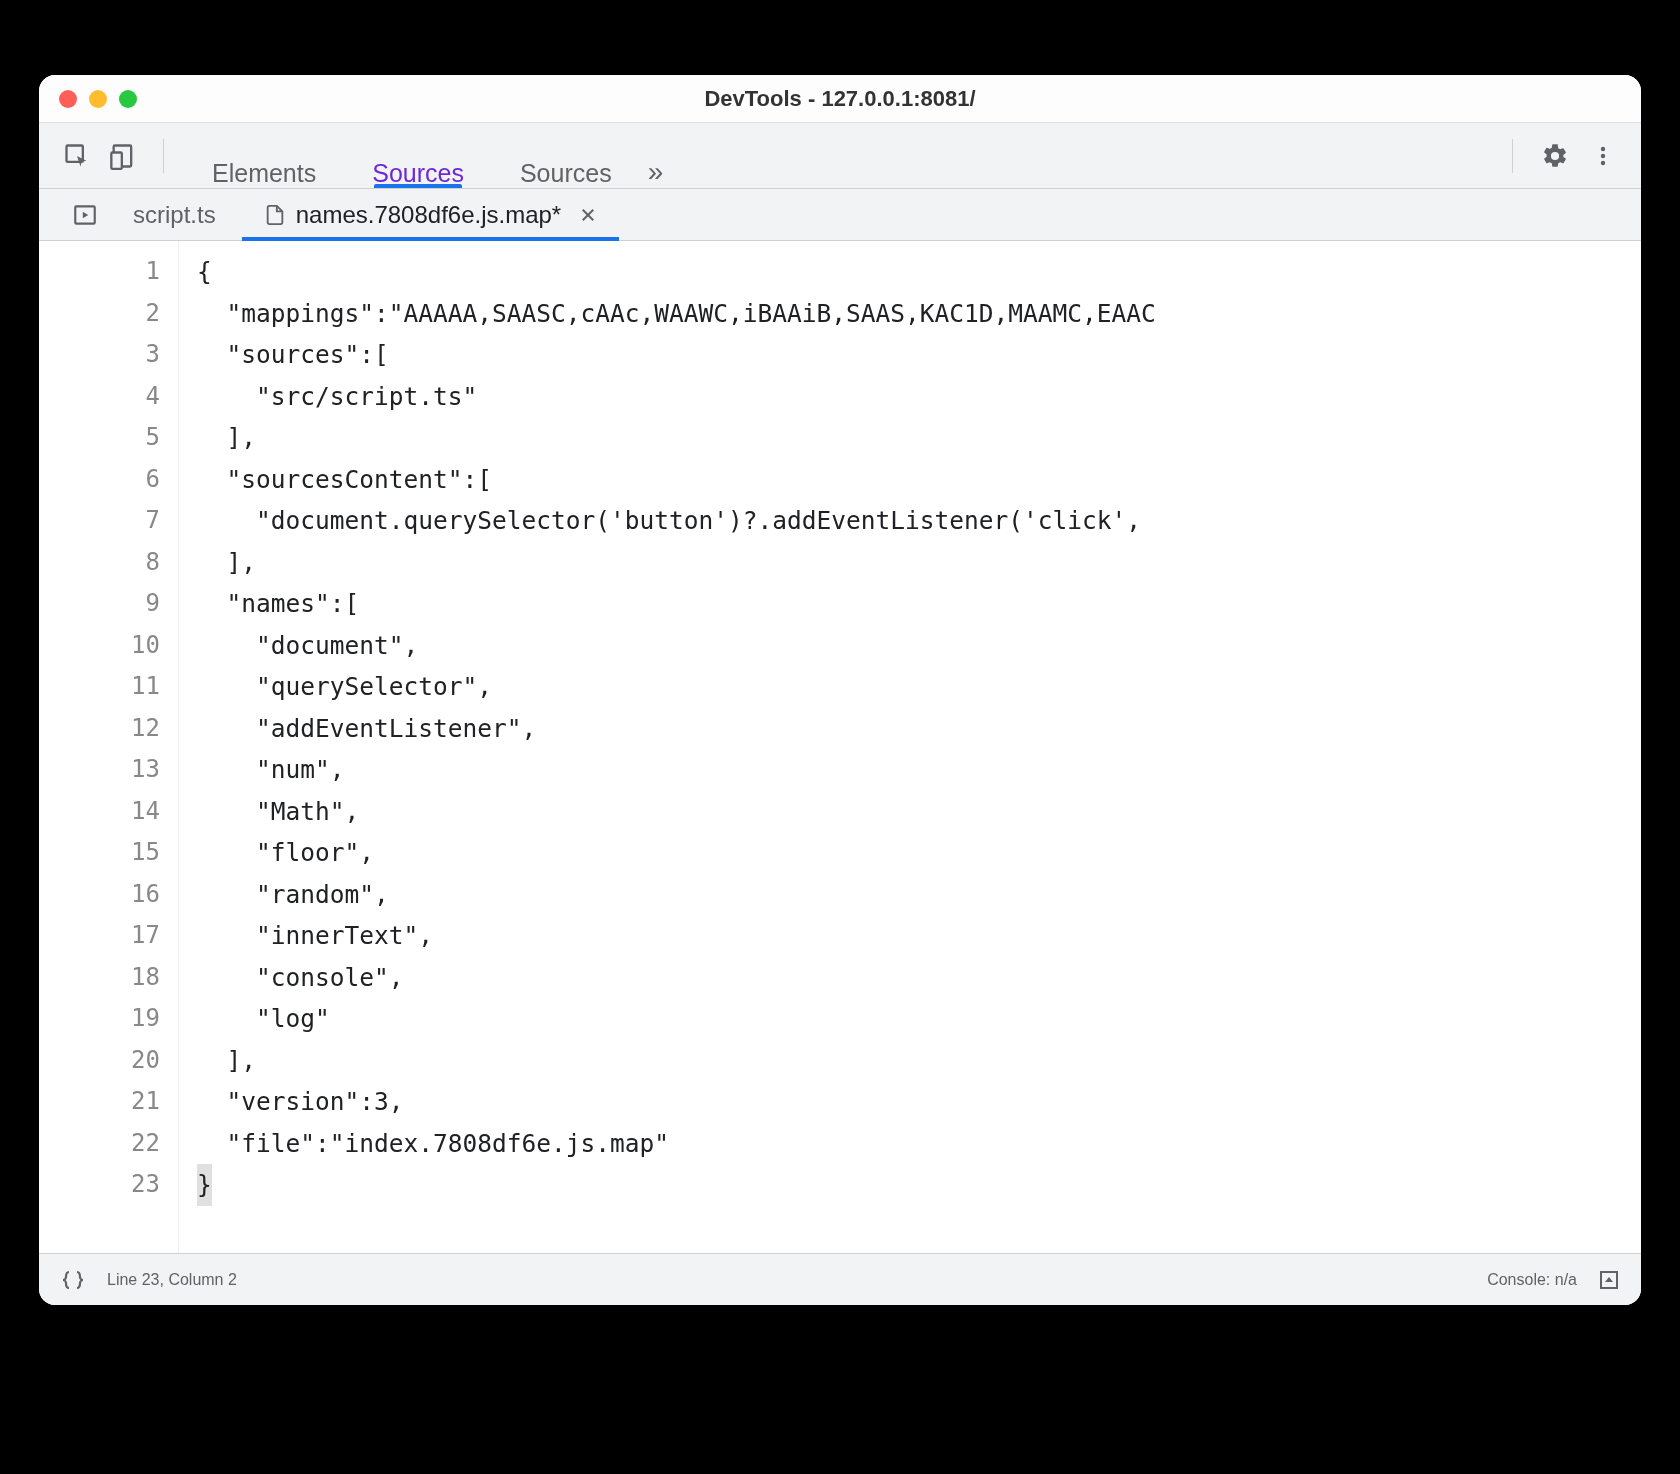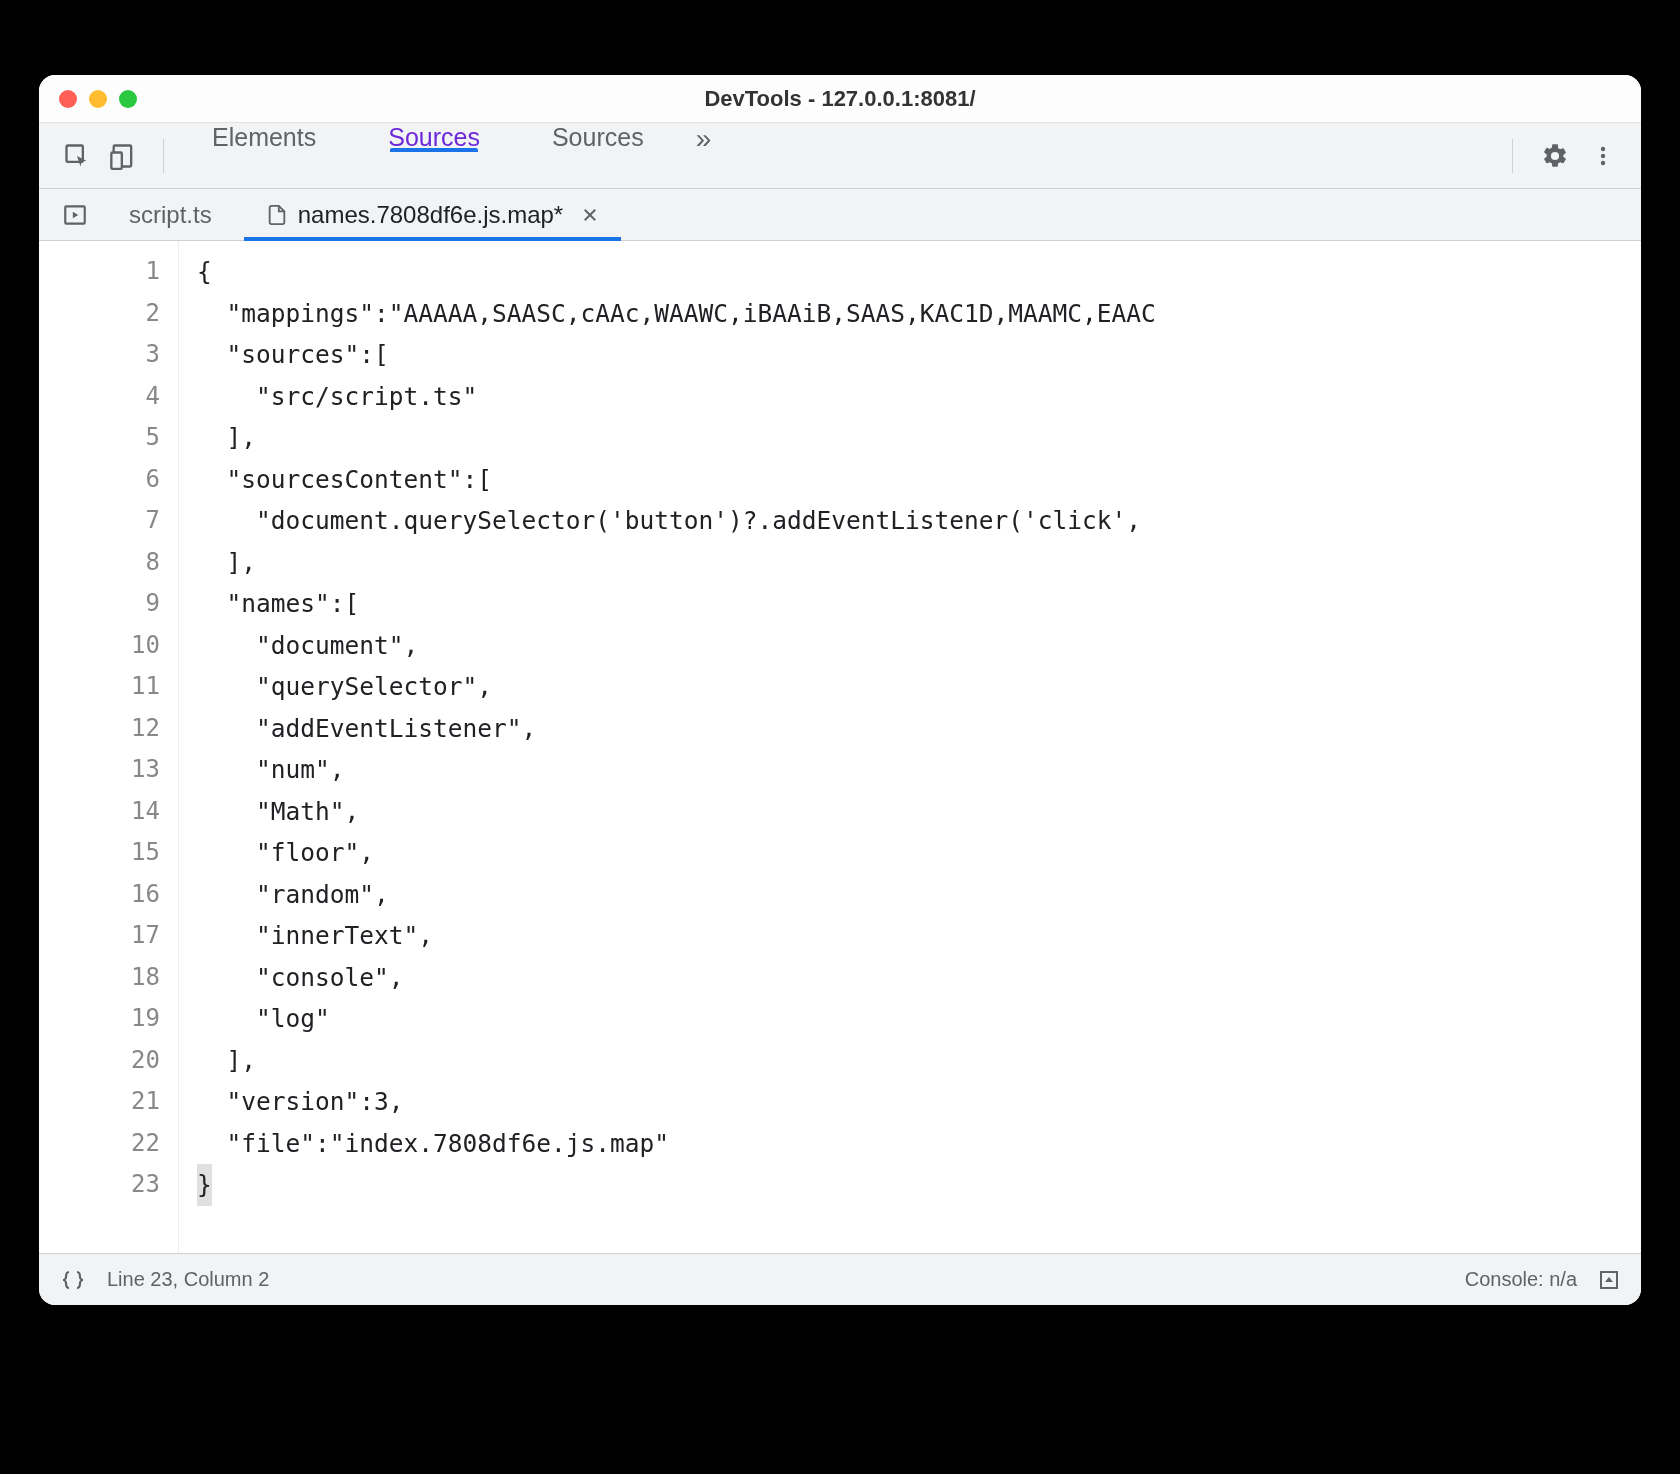--- a/index.html
+++ b/index.html
@@ -64,23 +64,23 @@
     color: #5f6368;
     cursor: pointer;
   }
   .tb-sep {
     width: 1px; height: 34px;
     background: #d0d0d0;
     margin: 0 14px;
   }
   .tabs {
     display: flex;
-    align-items: flex-start;
+    align-items: flex-end;
     height: 100%;
-    gap: 16px;
+    gap: 0;
   }
   .tab {
     display: flex;
     align-items: center;
     padding: 0 28px;
     font-size: 25px;
     color: #5f6368;
     cursor: pointer;
     position: relative;
   }
@@ -106,23 +106,23 @@
     color: #5f6368;
     padding: 0 8px;
     cursor: pointer;
   }
   
   .filetabs {
     height: 52px;
     background: #f1f3f4;
     display: flex;
     align-items: stretch;
-    padding: 0 14px;
+    padding: 0 24px;
     border-bottom: 1px solid #d0d0d0;
-    gap: 10px;
+    gap: 4px;
   }
   .ft-iconbtn {
     width: 44px;
     display: flex; align-items: center; justify-content: center;
     color: #5f6368;
     cursor: pointer;
   }
   .filetab {
     display: flex;
     align-items: center;
@@ -185,21 +185,21 @@
     background: #e0e0e0;
   }
   
   .statusbar {
     height: 52px;
     background: #f1f3f4;
     border-top: 1px solid #d0d0d0;
     display: flex;
     align-items: center;
     padding: 0 20px;
-    font-size: 20px;
+    font-size: 16px;
     color: #5f6368;
     gap: 20px;
   }
   .sb-icon {
     color: #5f6368;
     display: flex; align-items: center; justify-content: center;
     cursor: pointer;
   }
   .sb-spacer { flex: 1; }
   svg { display: block; }

